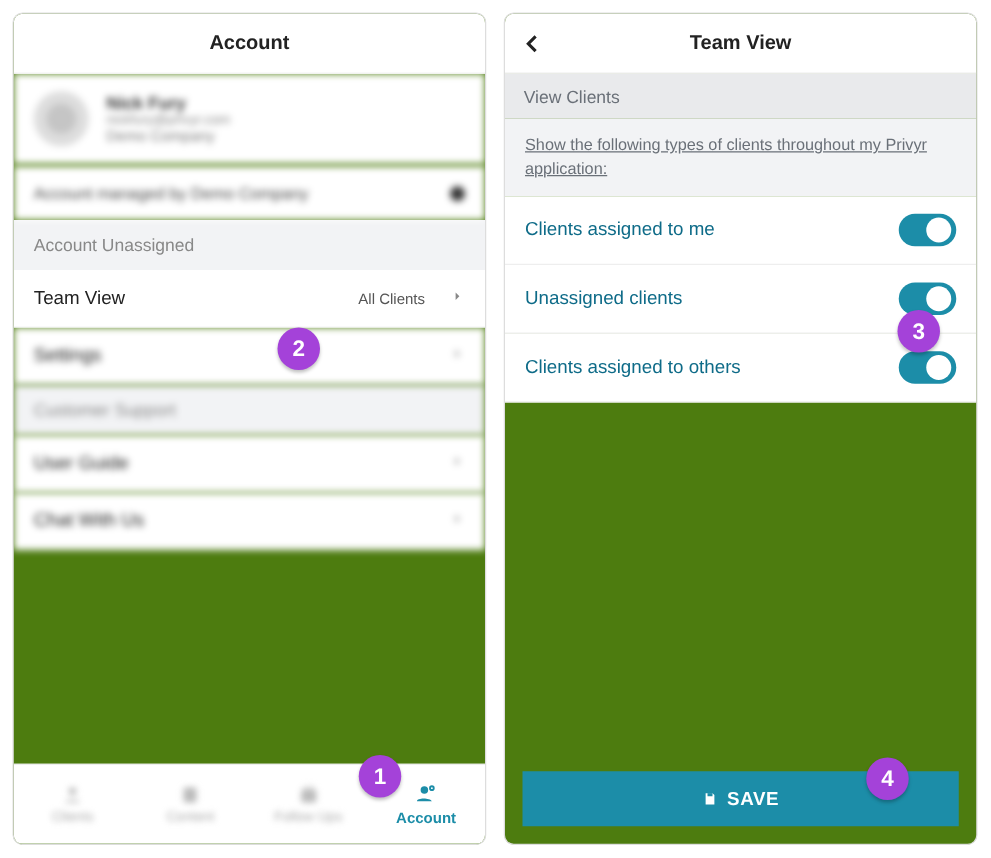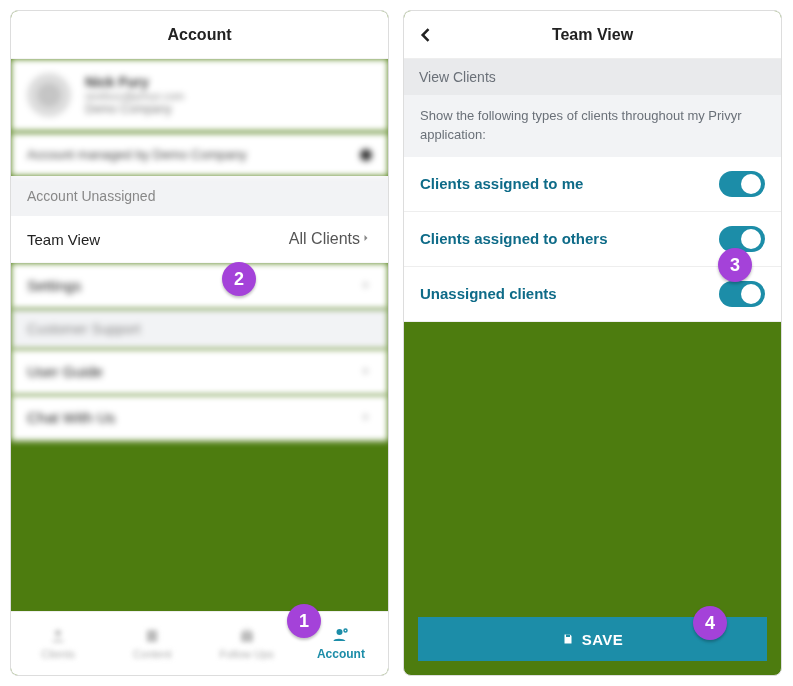--- a/index.html
+++ b/index.html
@@ -58,42 +58,42 @@
       padding:12px 16px; font-size:14px; color:#888; background:#f2f3f5;
     }
     .section-header.blurred { filter: blur(3px); }
 
     .list-row {
       display:flex; justify-content:space-between; align-items:center;
       padding:14px 16px; background:#fff; font-size:15px; color:#222;
       border-bottom:1px solid #f2f3f5; cursor:pointer;
     }
     .list-row.blurred { filter: blur(3px); }
-    .row-value { color:#555; font-size:16px; display:flex; align-items:center; gap:0;margin-left:36px;}
+    .row-value { color:#555; font-size:12px; display:flex; align-items:center; gap:20px;margin-left:36px;}
     .chev-right svg { width:12px; height:12px; fill:#888;}
 
     .tabbar {
       position:absolute; bottom:0; left:0; right:0; height:64px; background:#fff;
       display:flex; border-top:1px solid #eee;
     }
     .tab { flex:1; display:flex; flex-direction:column; align-items:center; justify-content:center; font-size:11px; color:#aaa; gap:3px; cursor:pointer;}
     .tab.blurred { filter: blur(2.5px); }
     .tab.sharp { color:#1c8da8; font-weight:700; font-size:12px;}
     .tab-icon { width:20px; height:18px; }
     .tab-icon svg { width:100%; height:100%; fill:#bbb;}
     .tab.sharp .tab-icon svg { fill:#1c8da8; }
 
     
     .right .section-header { background:#e9eaec; color:#6a7078; font-size:14px; padding:10px 15px;}
-    .desc { padding:12px 16px; font-size:13px; color:#6a7078; line-height:1.45; background:#f2f3f5;}
+    .desc { padding:12px 16px; font-size:13px; color:#6a7078; line-height:1.45; background:#f2f3f5;text-decoration:underline;}
     .toggle-row {
       display:flex; justify-content:space-between; align-items:center;
       padding:14px 16px; background:#fff; border-bottom:1px solid #eee;
     }
-    .toggle-label { color:#0e6b88; font-weight:700; font-size:15px;text-align:right; }
+    .toggle-label { color:#0e6b88; font-weight:400; font-size:15px;text-align:right; }
     .toggle {
       width:46px; height:26px; border-radius:13px; background:#1c8da8; position:relative; cursor:pointer;
     }
     .toggle::after {
       content:""; position:absolute; width:20px; height:20px; border-radius:50%; background:#fff;
       top:3px; right:4px;
     }
     .save-btn {
       position:absolute; left:14px; right:14px; bottom:14px; height:44px;
       background:#1c8da8; color:#fff; font-weight:700; font-size:15px;
@@ -228,25 +228,25 @@
     </div>
 
     <div class="section-header">View Clients</div>
     <div class="desc">Show the following types of clients throughout my Privyr application:</div>
 
     <div class="toggle-row">
       <span class="toggle-label">Clients assigned to me</span>
       <div class="toggle"></div>
     </div>
     <div class="toggle-row">
+      <span class="toggle-label">Unassigned clients</span>
+      <div class="toggle"></div>
+    </div>
+    <div class="toggle-row">
       <span class="toggle-label">Clients assigned to others</span>
-      <div class="toggle"></div>
-    </div>
-    <div class="toggle-row">
-      <span class="toggle-label">Unassigned clients</span>
       <div class="toggle"></div>
     </div>
 
     <div class="save-btn">
       <span class="save-icon">
         <svg viewBox="0 0 24 24">
             <path d="M5 3h11l3 3v15H5z"></path>
             <rect x="8" y="3" width="8" height="5" fill="#1c8da8"></rect>
           </svg>
       </span>

